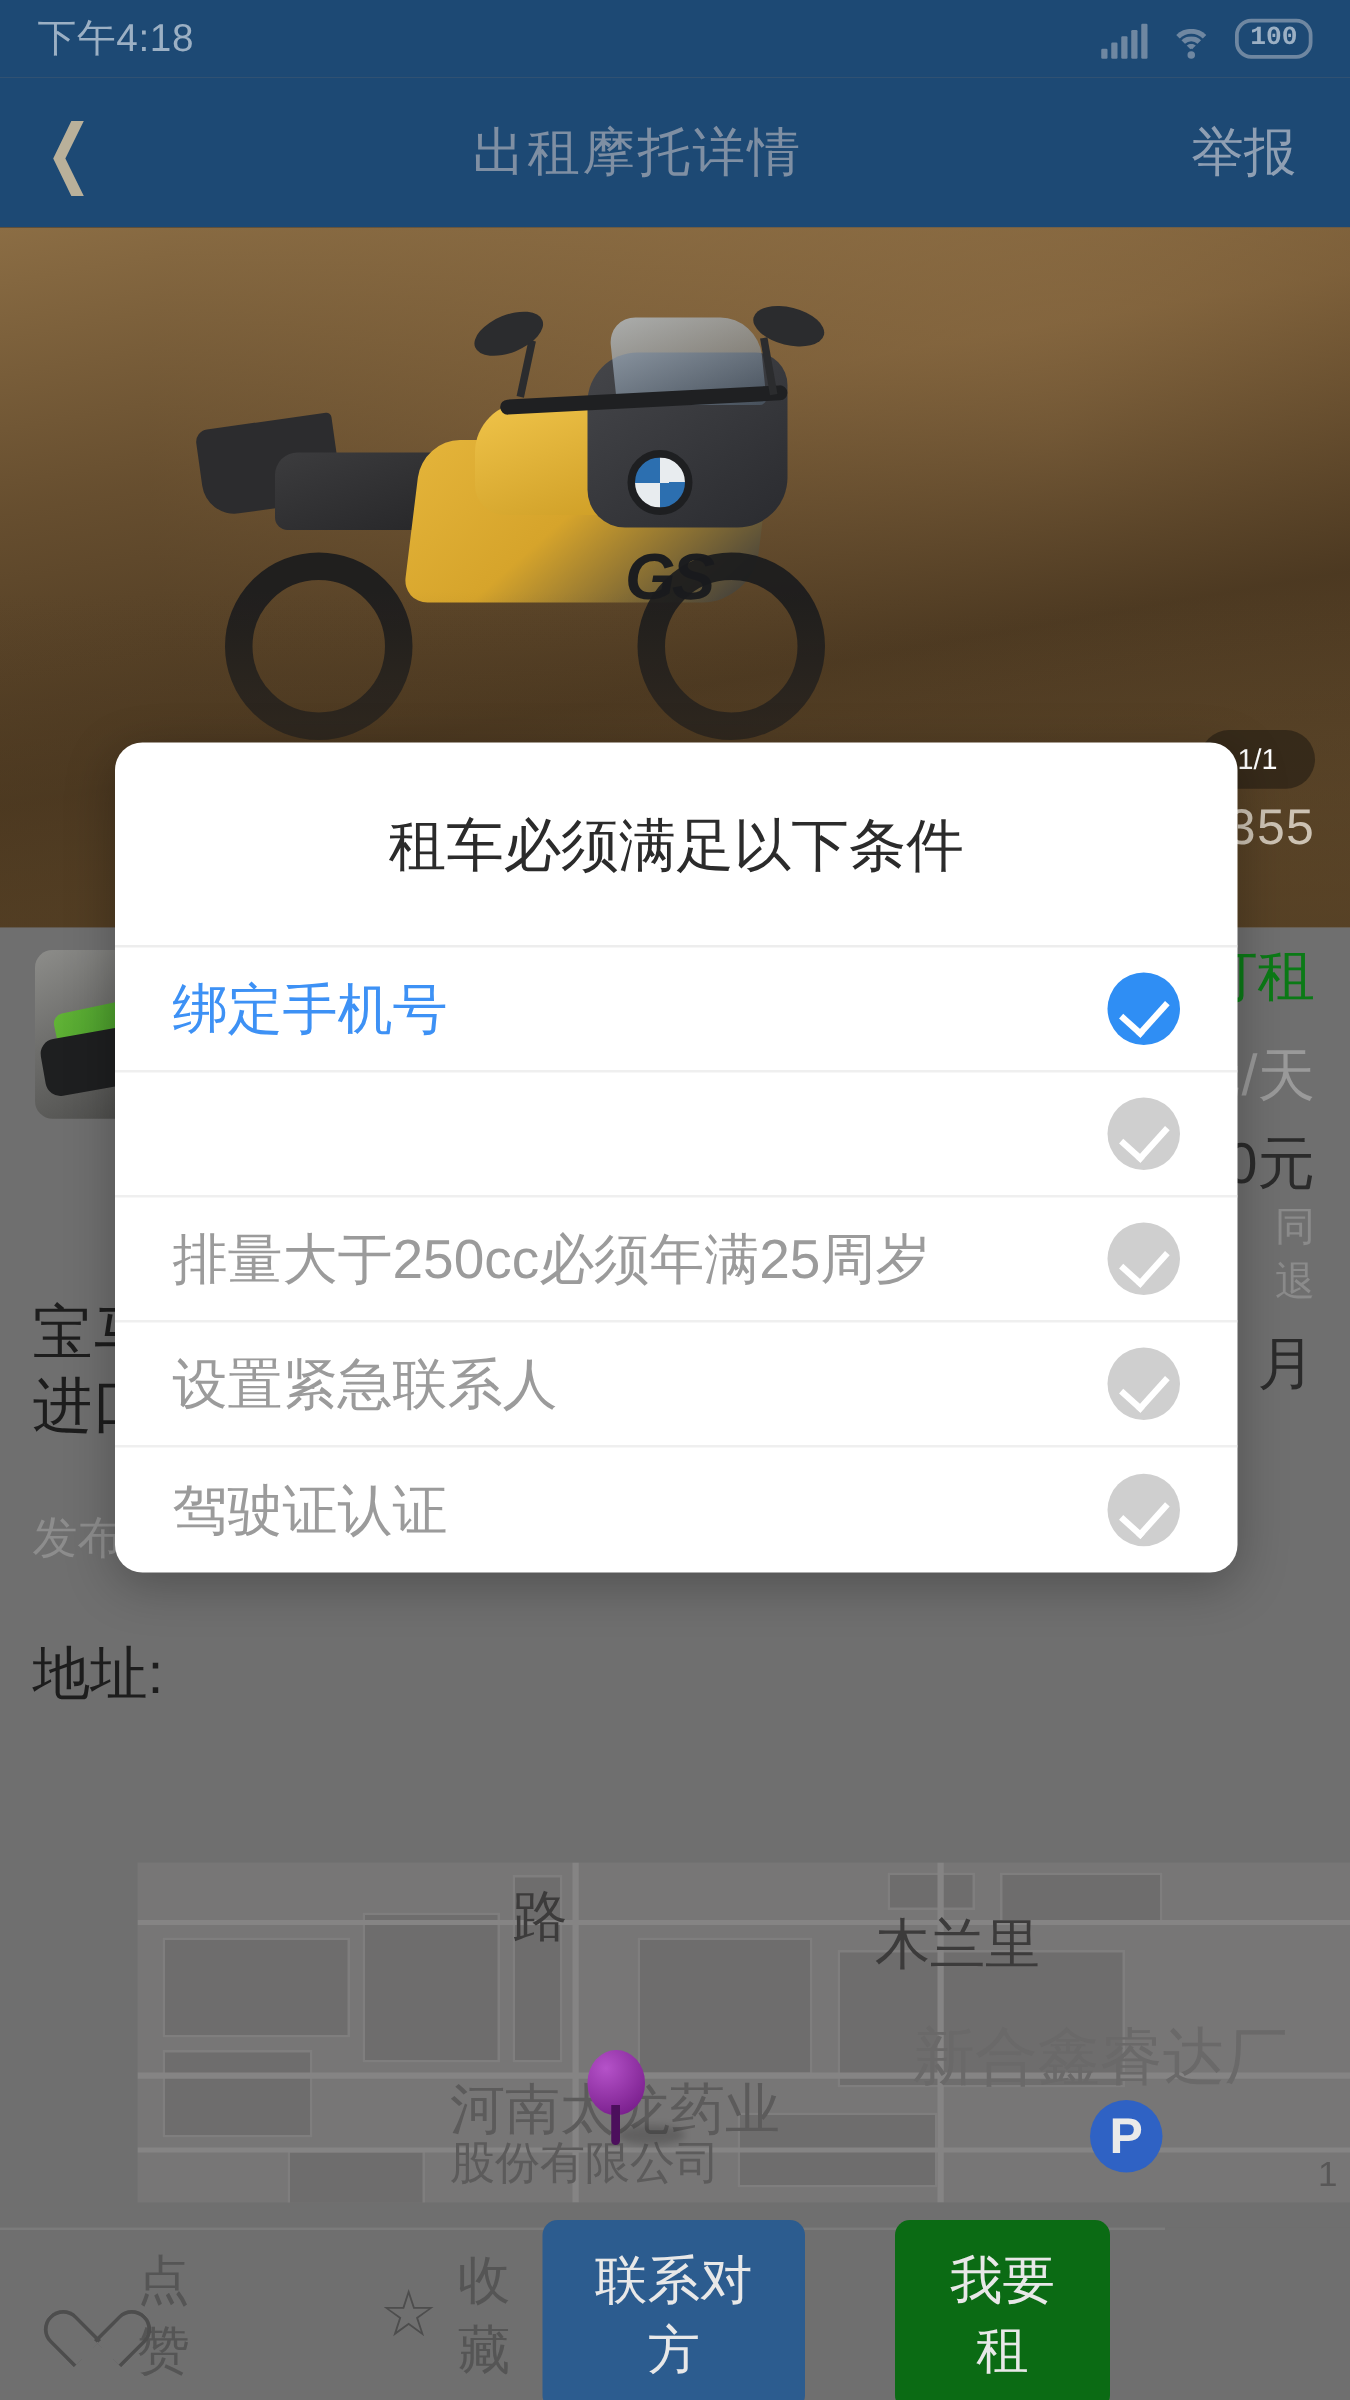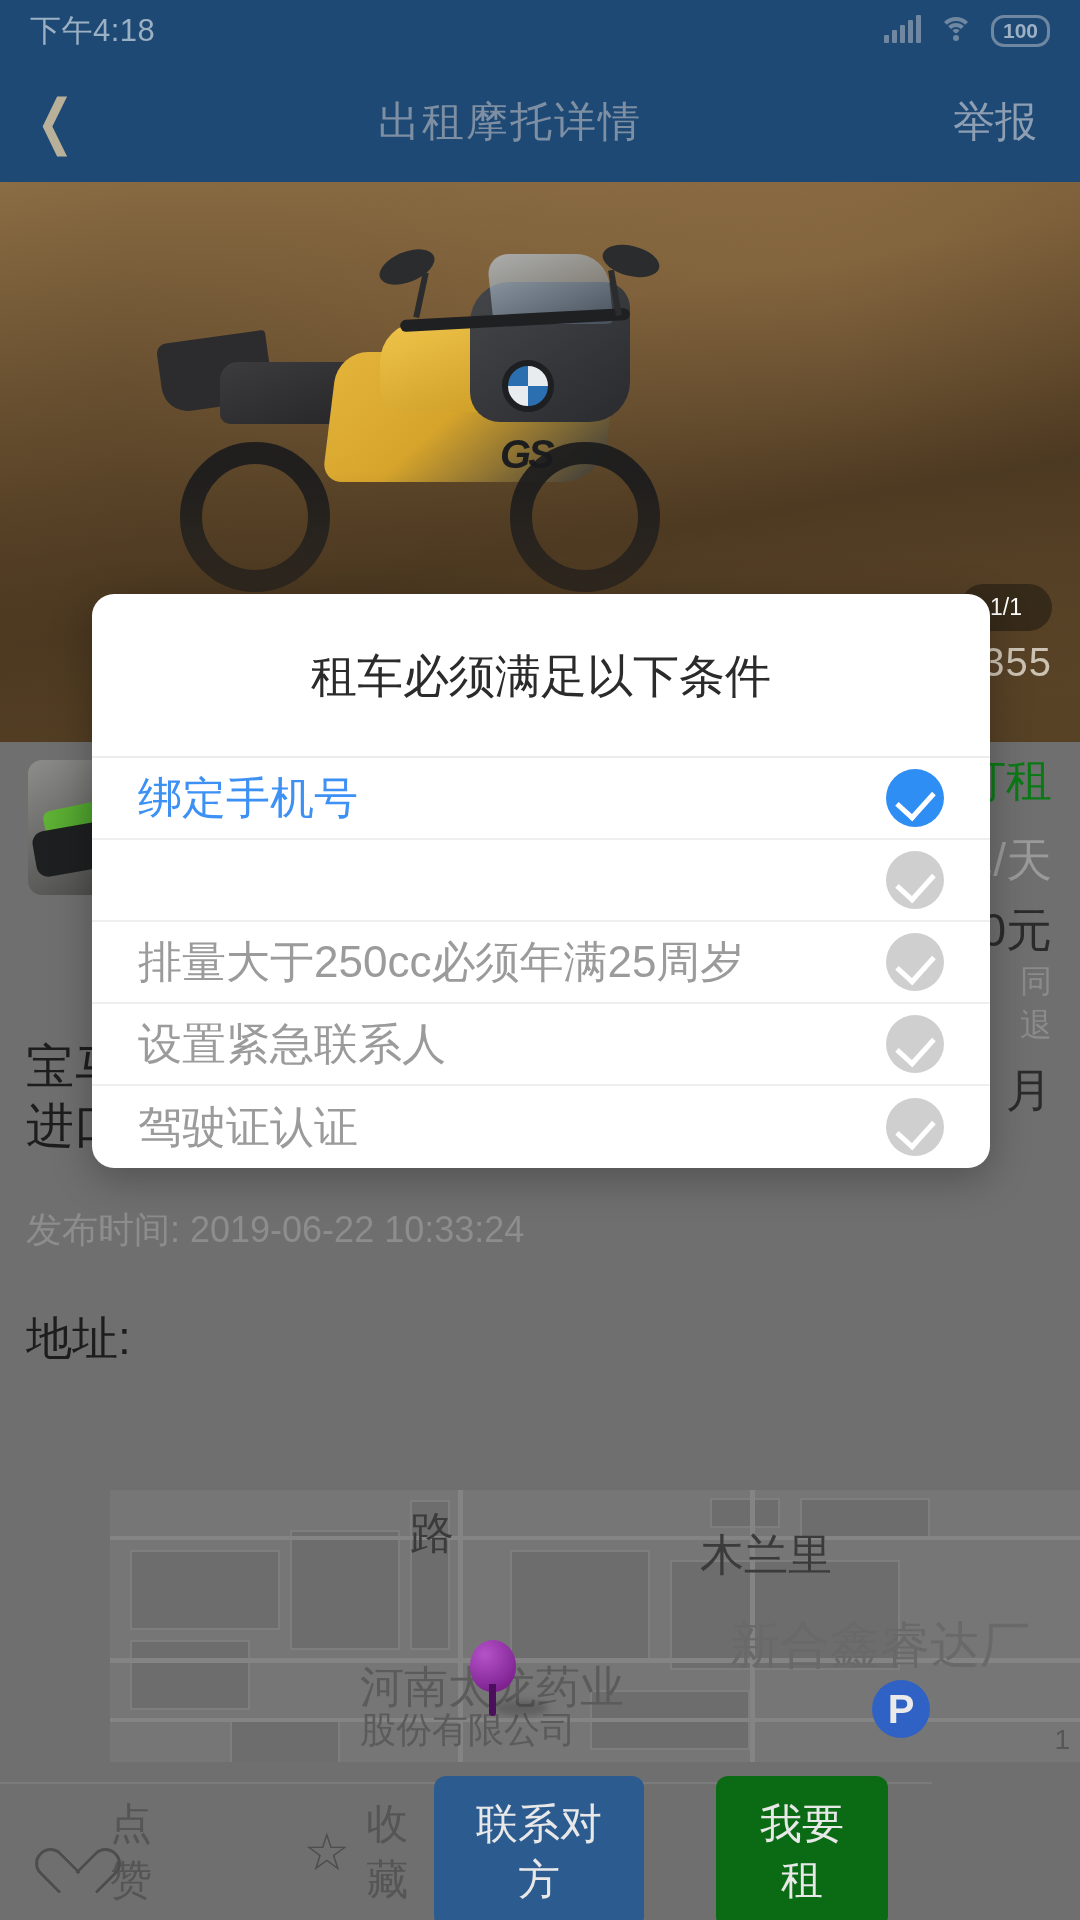--- a/index.html
+++ b/index.html
@@ -11,21 +11,21 @@
     overflow:hidden;
   }
 
   
   #statusbar{
     position:absolute; left:0; top:0; width:1080px; height:62px;
     background:#1d4974; color:#9fb2c6;
     display:flex; align-items:center; padding:0 30px;
   }
   #statusbar .clock{ font-size:31px; letter-spacing:.5px; color:#9cb0c4;}
-  #statusbar .right{ margin-left:auto; display:flex; align-items:flex-start; gap:18px;}
+  #statusbar .right{ margin-left:auto; display:flex; align-items:flex-end; gap:18px;font-family:Liberation Mono, monospace;}
   .sig{ display:flex; align-items:flex-end; gap:3px; height:28px;}
   .sig i{ display:block; width:5px; background:#6f87a1; border-radius:1px;}
   .sig i:nth-child(1){height:8px}
   .sig i:nth-child(2){height:13px}
   .sig i:nth-child(3){height:18px}
   .sig i:nth-child(4){height:23px}
   .sig i:nth-child(5){height:28px}
   .wifi{ position:relative; width:34px; height:26px;}
   .wifi span{ position:absolute; left:50%; transform:translateX(-50%);
      border:4px solid #6f87a1; border-bottom-color:transparent;
@@ -116,21 +116,21 @@
     position:absolute; left:250px; top:72px; width:230px; height:12px;
     background:#1f2022; border-radius:6px; transform:rotate(-3deg);
   }
   #hero .moto .roundel{
     position:absolute; left:352px; top:118px; width:52px; height:52px;
     border-radius:50%; border:6px solid #1e1f21;
     background:conic-gradient(#e8ecef 0 25%, #2c6fb0 0 50%, #e8ecef 0 75%, #2c6fb0 0);
   }
   #hero .moto .gs{
     position:absolute; left:350px; top:190px; color:#1c1d1f;
-    font-size:40px; font-weight:bold; font-style:italic; letter-spacing:-3px;
+    font-size:52px; font-weight:bold; font-style:italic; letter-spacing:-3px;
   }
   #hero .moto .wheel{
     position:absolute; bottom:-20px; width:150px; height:150px;
     border-radius:50%; border:22px solid #1a1b1d; opacity:.9;
   }
   #hero .moto .wheel.f{ left:360px;}
   #hero .moto .wheel.r{ left:30px;}
 
   .photo-count{
     position:absolute; right:28px; top:584px;
@@ -234,21 +234,21 @@
   #dialog{
     position:absolute; left:92px; top:594px; width:898px;
     background:#fff; border-radius:22px; overflow:hidden;
     box-shadow:0 10px 40px rgba(0,0,0,.28);
   }
   #dialog .dtitle{
     text-align:center; color:#2b2b2b; font-size:46px;
     padding:52px 0 48px; border-bottom:2px solid #ededed;
   }
   .cond{
-    display:flex; align-items:center; height:82px;
+    display:flex; align-items:center; height:100px;
     padding:0 46px; border-bottom:2px solid #efefef;
   }
   .cond:last-child{ border-bottom:none; }
   .cond .ctext{ font-size:44px; color:#9b9b9b; }
   .cond.done .ctext{ color:#3d91f5; }
   .cond .mark{
     margin-left:auto; width:58px; height:58px; border-radius:50%;
     background:#cfcfcf; position:relative; flex:none;
   }
   .cond.done .mark{ background:#2f8ef4; }

